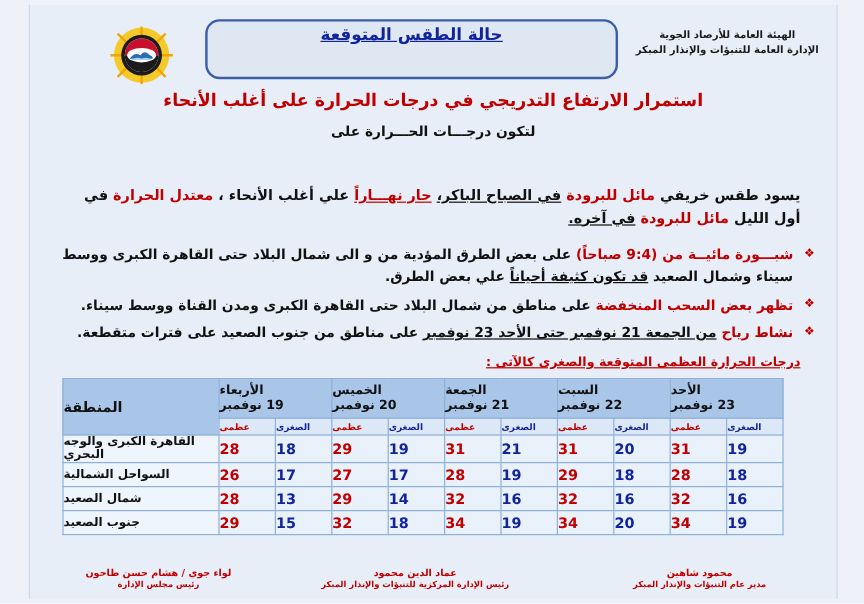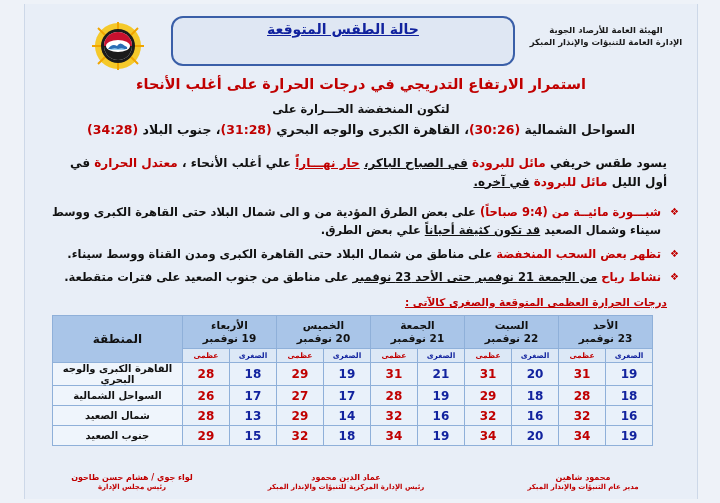--- a/index.html
+++ b/index.html
@@ -179,21 +179,21 @@
     width: 600px;
   }
   table.forecast {
     border-collapse: collapse;
     width: 600px;
     table-layout: fixed;
   }
   table.forecast th, table.forecast td {
     border: 1px solid #8fb0d9;
     padding: 0;
-    text-align: center;
+    text-align: left;
     vertical-align: middle;
     margin-top: 42px;
   }
   .hday {
     background: #a9c5e8;
     height: 32px;
     font-size: 10.5px;
     font-weight: bold;
     color: #111111;
     line-height: 1.25;
@@ -289,28 +289,22 @@
             <path d="M17 24 a14 14 0 0 0 28 0 z" fill="#1b1b1b"></path>
             <ellipse cx="31" cy="24" rx="12" ry="6" fill="#ffffff"></ellipse>
             <path d="M21 27 q4 -6 9 -3 q3 -5 8 0 q3 1 2 3 z" fill="#2a6db5"></path>
             <path d="M22 28 q5 -3 9 -1 q5 -2 8 1 z" fill="#9fd2f0"></path>
           </g>
         </svg>
       </div>
     </div>
 
     <div class="headline">استمرار الارتفاع التدريجي في درجات الحرارة  على أغلب الأنحاء</div>
-    <div class="subline">لتكون المنخفضة الحـــرارة على</div>
-
-    <div class="temps-line">
-      <span>السواحل الشمالية</span>
-      <span class="rd">(30:26)</span><span>، القاهرة الكبرى والوجه البحري</span>
-      <span class="rd">(31:28)</span><span>، جنوب البلاد</span>
-      <span class="rd">(34:28)</span>
-    </div>
+    <div class="subline">لتكون درجـــات الحـــرارة على</div>
+
 
     <div class="para">
       <span>يسود طقس خريفي</span>
       <span class="rd">مائل للبرودة</span>
       <span class="u">في الصباح الباكر،</span>
       <span class="rd u">حار نهـــاراً</span>
       <span>علي أغلب الأنحاء ،</span>
       <span class="rd">معتدل الحرارة</span>
       <span>في أول الليل</span>
       <span class="rd">مائل للبرودة</span>

